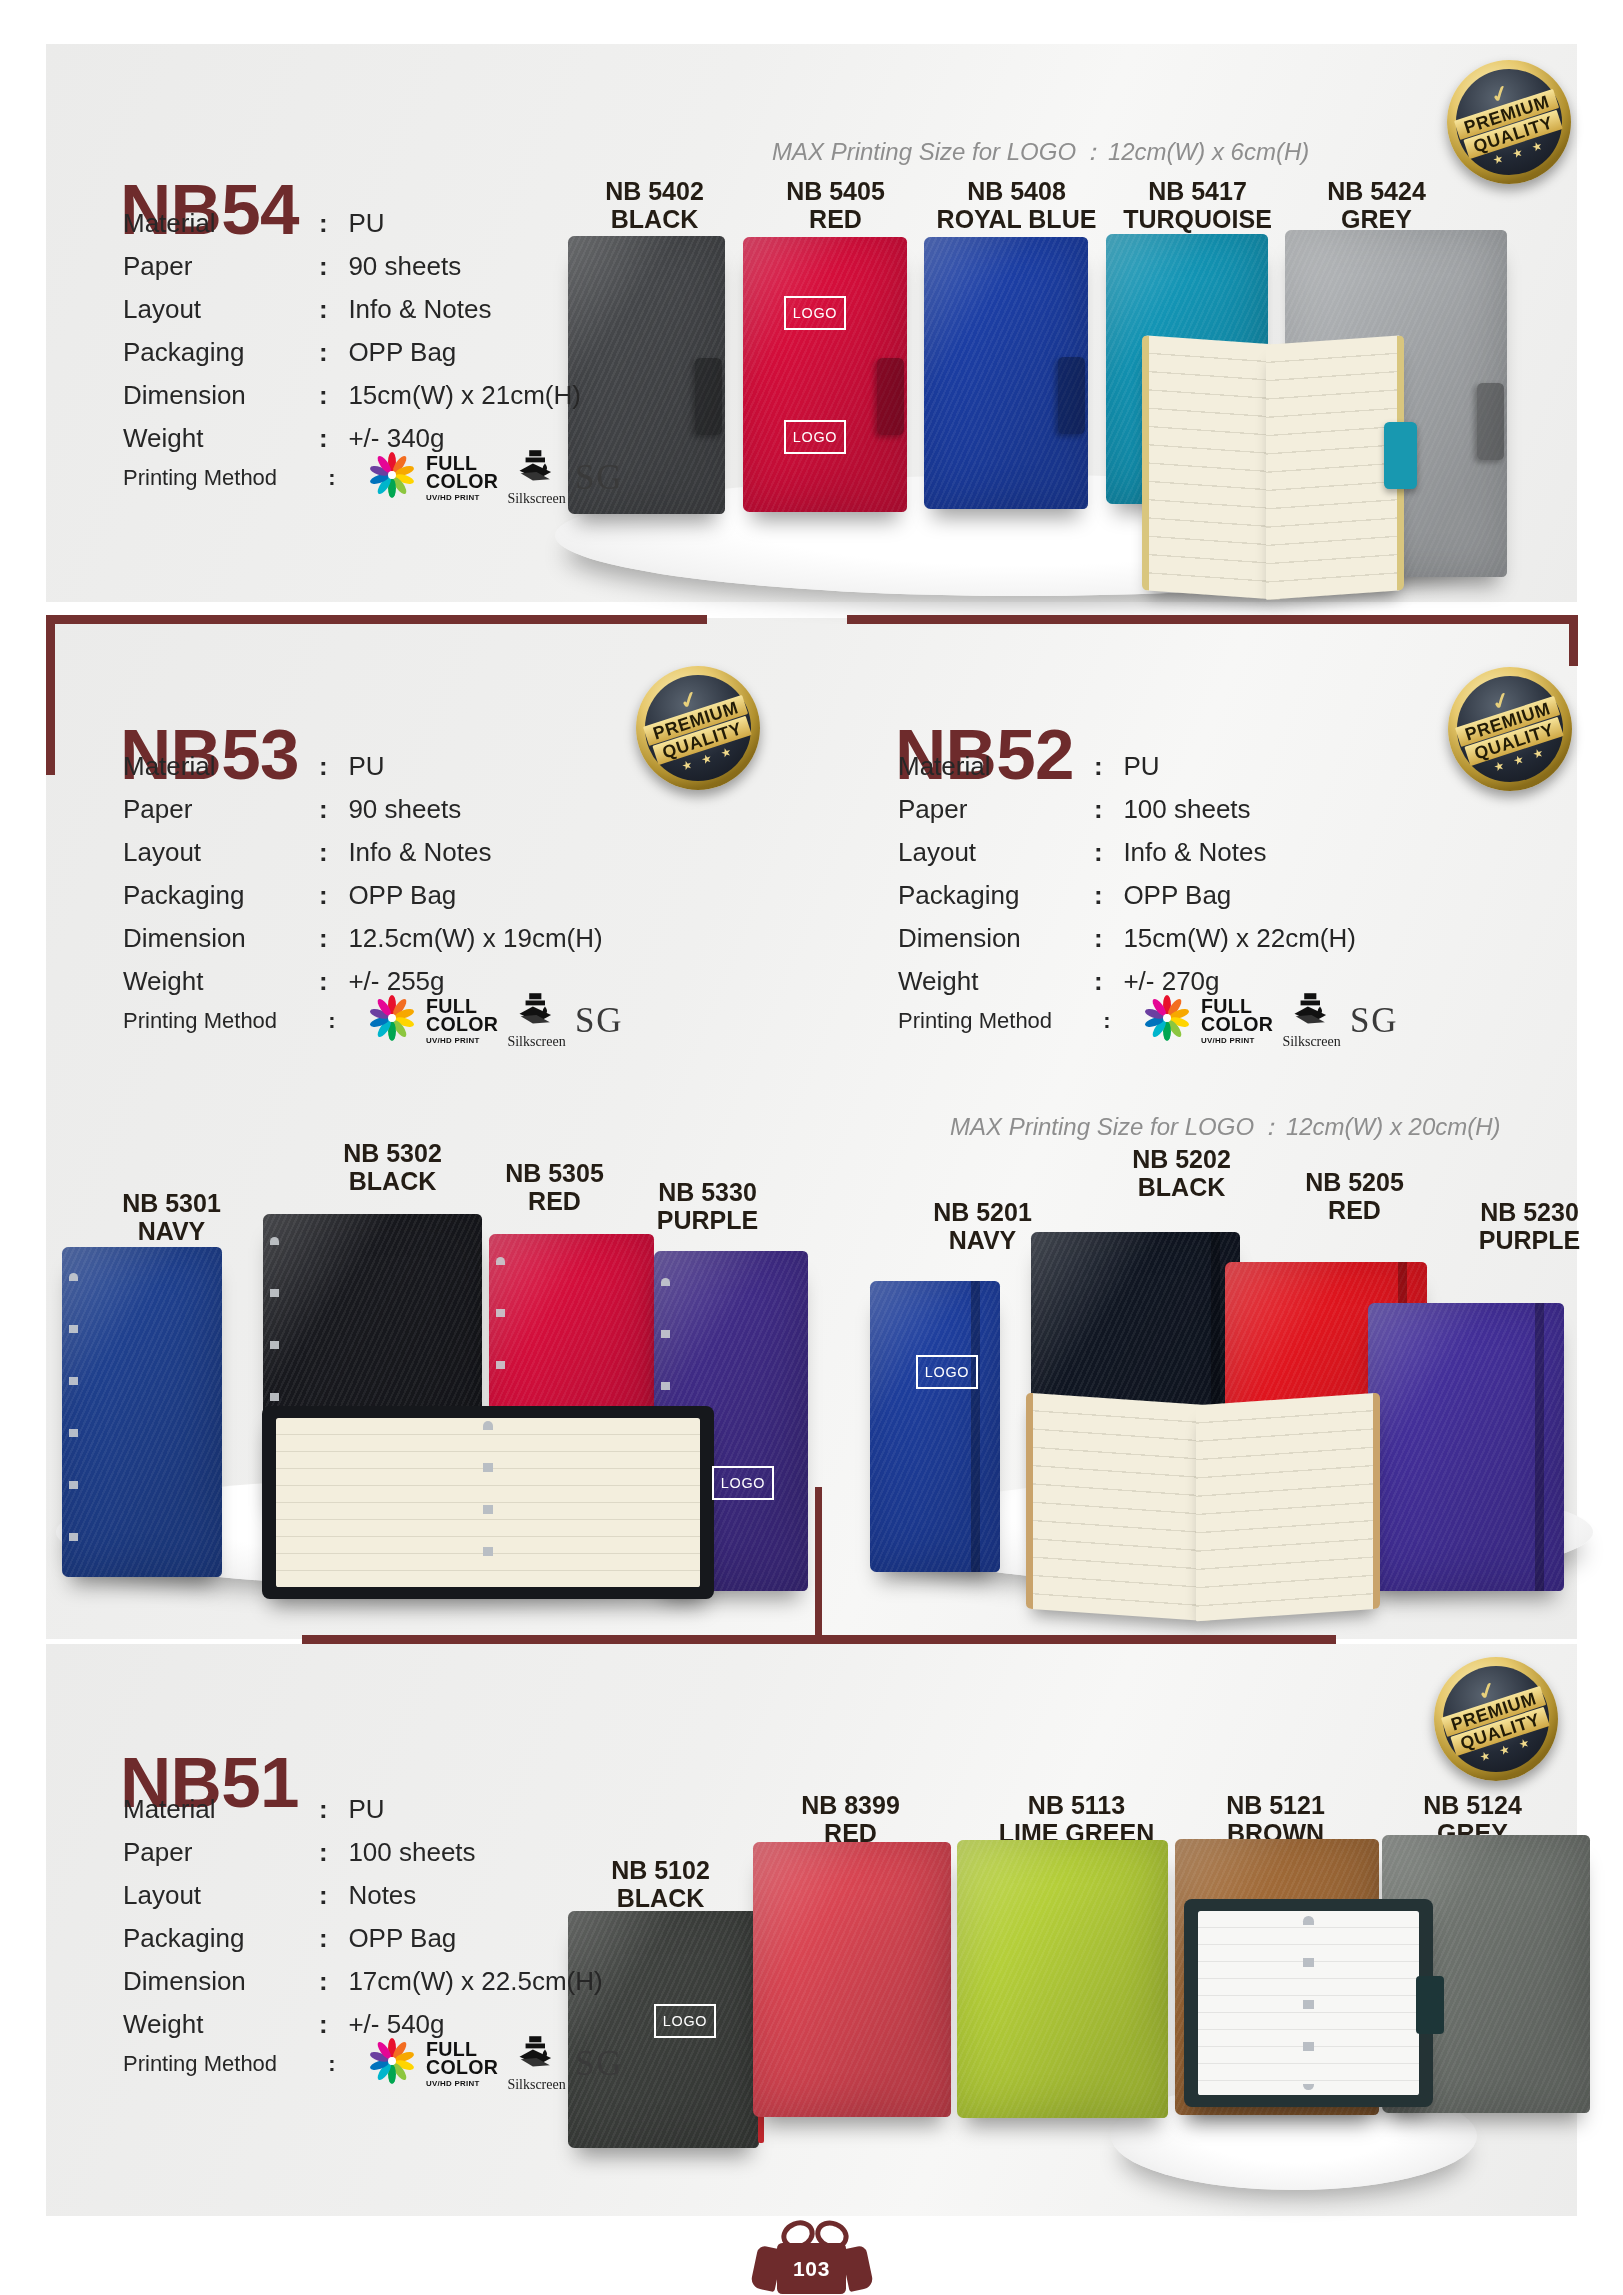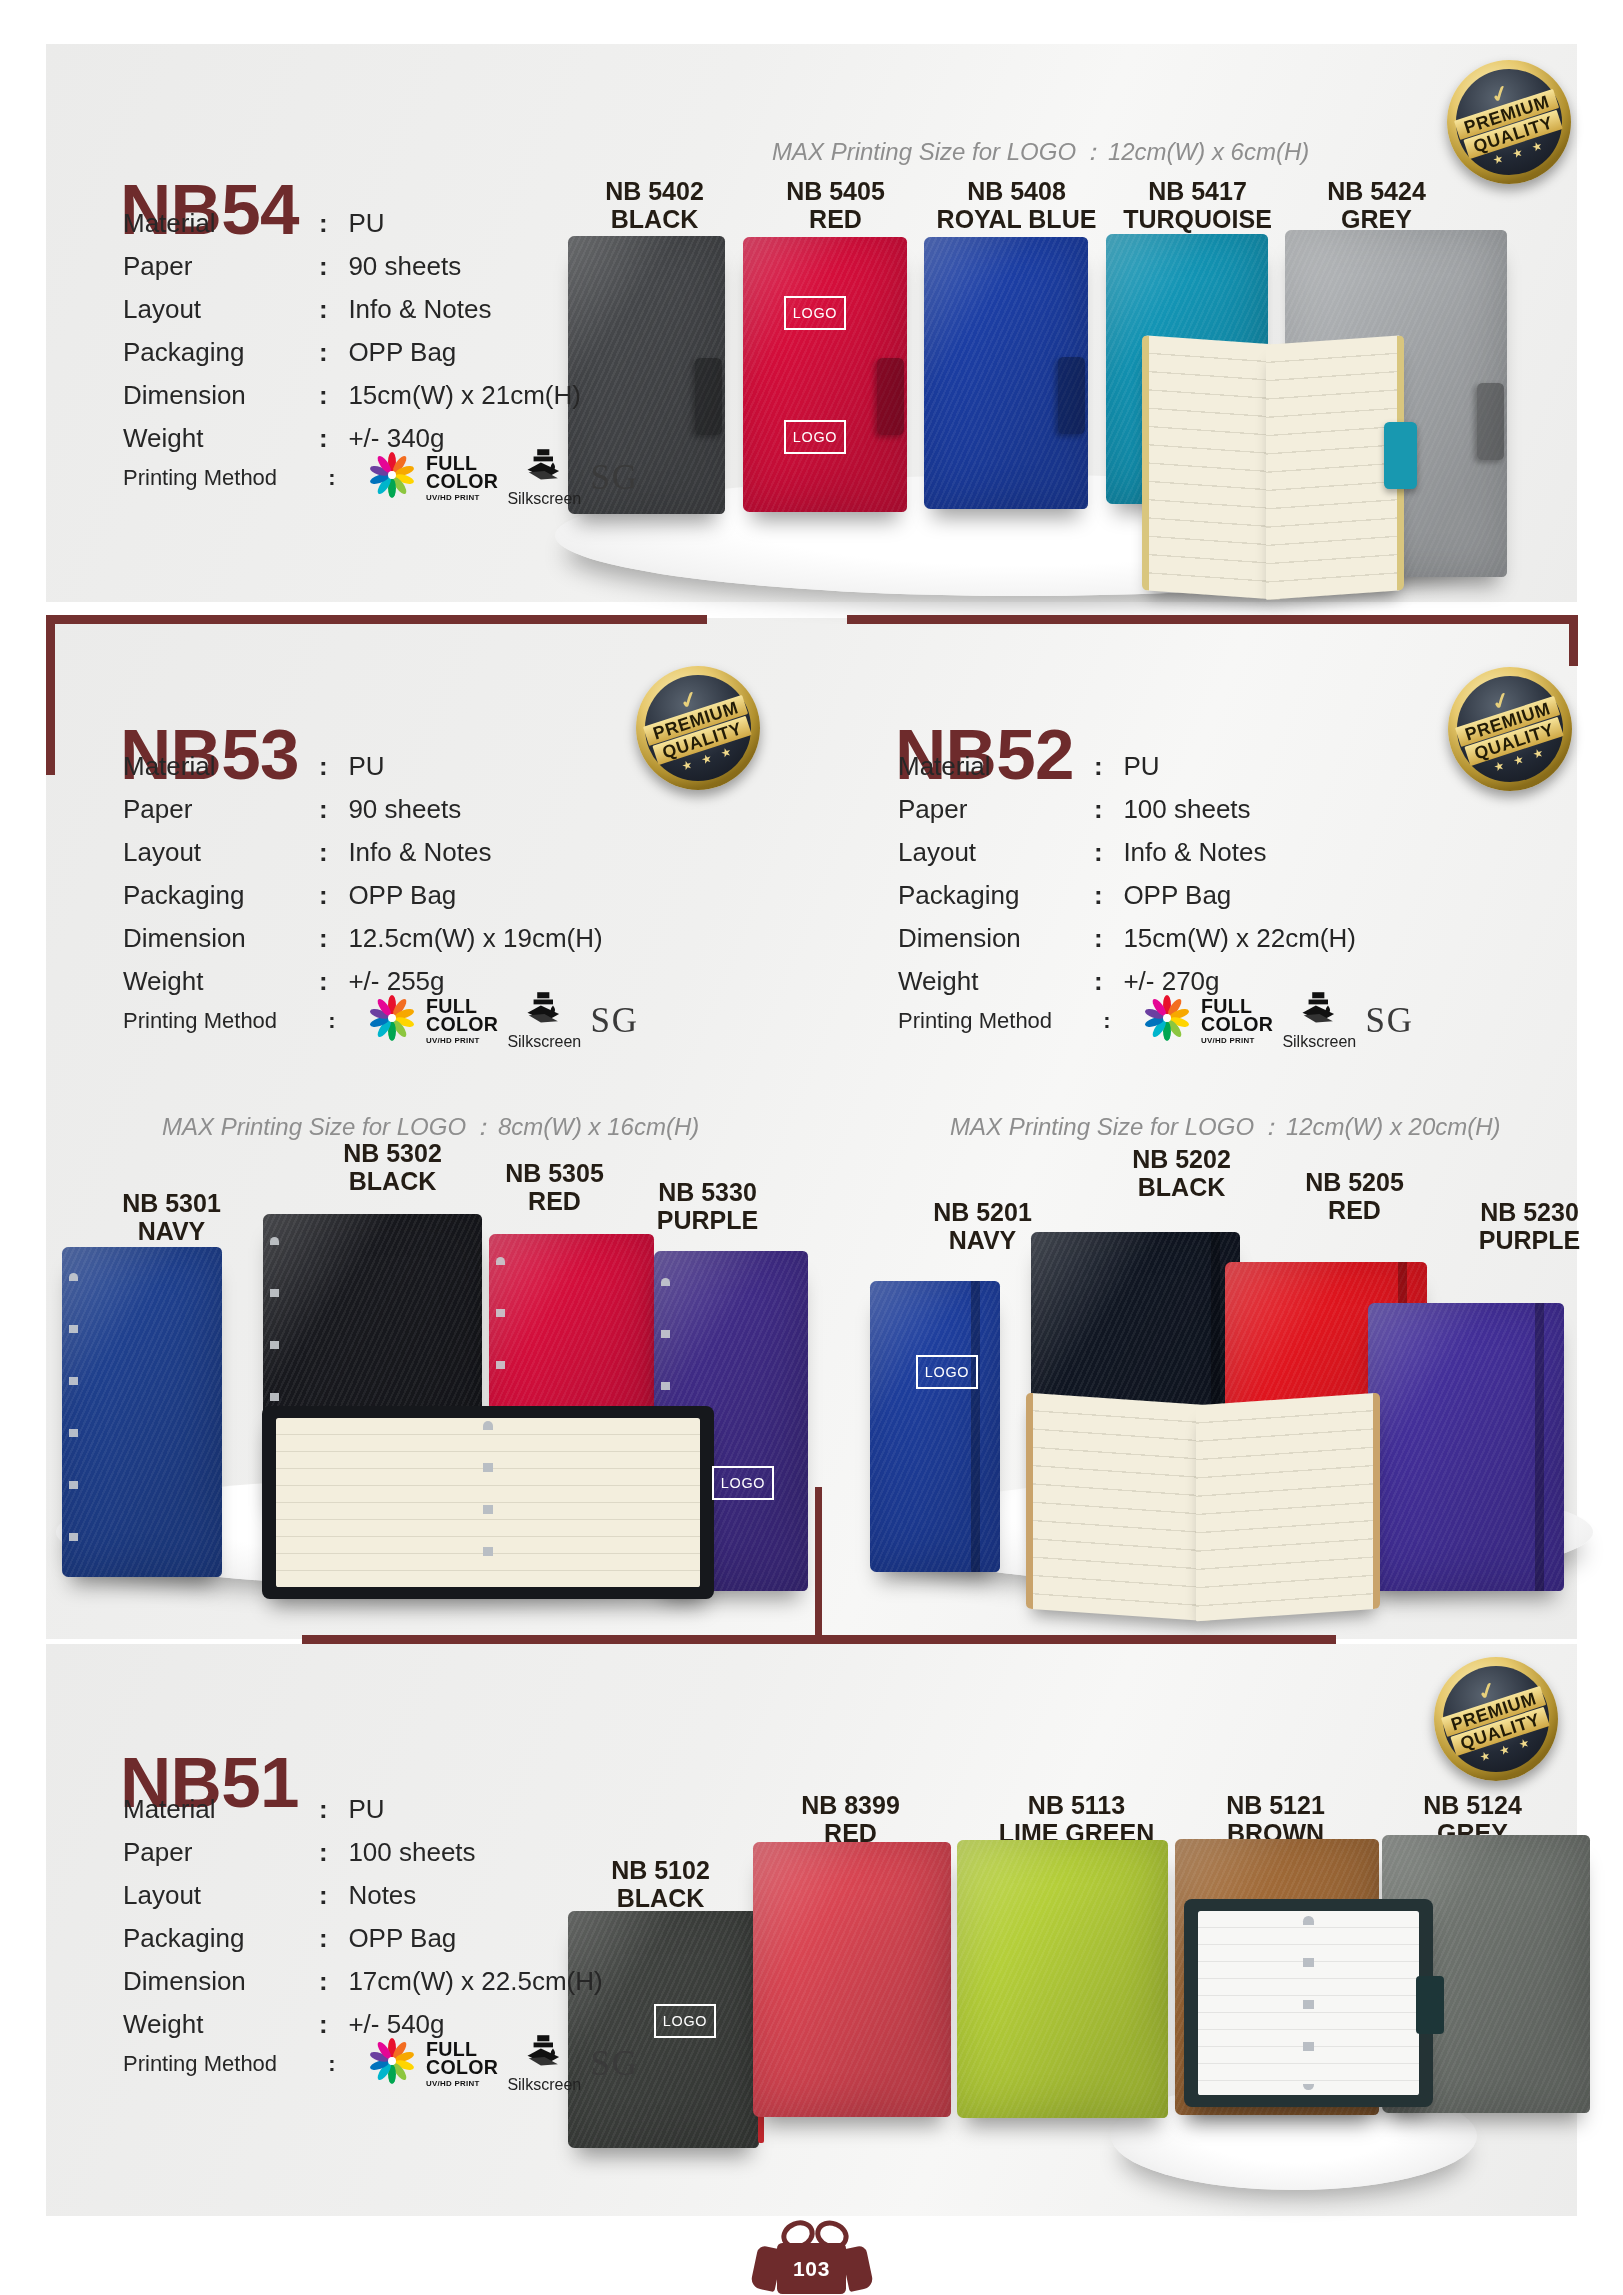--- a/index.html
+++ b/index.html
@@ -28,21 +28,21 @@
   .srow{display:flex;align-items:flex-start;height:22px;margin-bottom:21px;font-size:26px;color:#262626;}
   .slabel{width:196px;} .scolon{width:29.4px;font-weight:700;} .svalue{white-space:nowrap;}
 
   .prow{position:absolute;display:flex;align-items:center;gap:9.2px;z-index:7;font-size:22px;color:#262626;height:68px;}
   #pr54{left:123px;top:444px;} #pr53{left:123px;top:987px;} #pr52{left:898px;top:987px;} #pr51{left:123px;top:2030px;}
   .prow .slabel{width:196px;} .prow .scolon{width:29.4px;font-weight:700;}
   .fc{display:flex;flex-direction:column;align-items:flex-start;}
   .fc1{font-size:19.6px;font-weight:800;line-height:.92;color:#111;letter-spacing:0.3px;}
   .fc2{font-size:7.9px;font-weight:700;color:#111;margin-top:2.6px;letter-spacing:0.3px;}
   .silk{display:flex;flex-direction:column;align-items:center;gap:1.3px;}
-  .silk-lb{font-size:16px;color:#222;}
+  .silk-lb{font-size:14px;color:#222;font-family:Liberation Serif, serif;}
   .sg{font-family:"Liberation Serif",serif;font-size:35px;color:#3a3a3a;letter-spacing:2px;}
 
   .maxprint{position:absolute;font-size:24px;font-style:italic;color:#8e8e8e;z-index:7;white-space:nowrap;}
   .maxprint .wc{padding:0 3.9px;}
   #mp54{left:772px;top:136px;} #mp53{left:162px;top:1111px;} #mp52{left:950px;top:1111px;} #mp51{left:771px;top:1734px;}
 
   
   .layer{position:absolute;inset:0;z-index:3;}
   .blabel{position:absolute;width:183px;text-align:center;font-size:25px;font-weight:600;color:#241d15;line-height:1.1;z-index:2;}
   .bcode,.bcolor{display:block;}
@@ -378,23 +378,20 @@
             <path d="M14 14h32v8H14z" fill="#111"></path>
             <path d="M46 24q7 9 0 13q-8-4 0-13" fill="#111"></path>
             <path d="M4 36l22-12 30 14-22 12z" fill="#111"></path>
             <path d="M6 40l20 12 28-2-22-12z" fill="#333"></path>
           </svg>
       </span>
       <span class="silk-lb">Silkscreen</span>
     </span>
     <span class="sg">SG</span>
   </div>
-  <div class="maxprint" id="mp53">
-    <span>MAX Printing Size for LOGO</span><span class="wc">：</span><span>8cm(W) x 16cm(H)</span>
-  </div>
   <div class="platform" id="plat53"></div>
   <div class="layer" id="p53">
       <div class="bookwrap">
     <div class="blabel">
       <span class="bcode">NB 5301</span>
       <span class="bcolor">NAVY</span>
     </div>
     <div class="book" style="background-color: rgb(32, 65, 143);"></div>
   </div>
       <div class="bookwrap">

